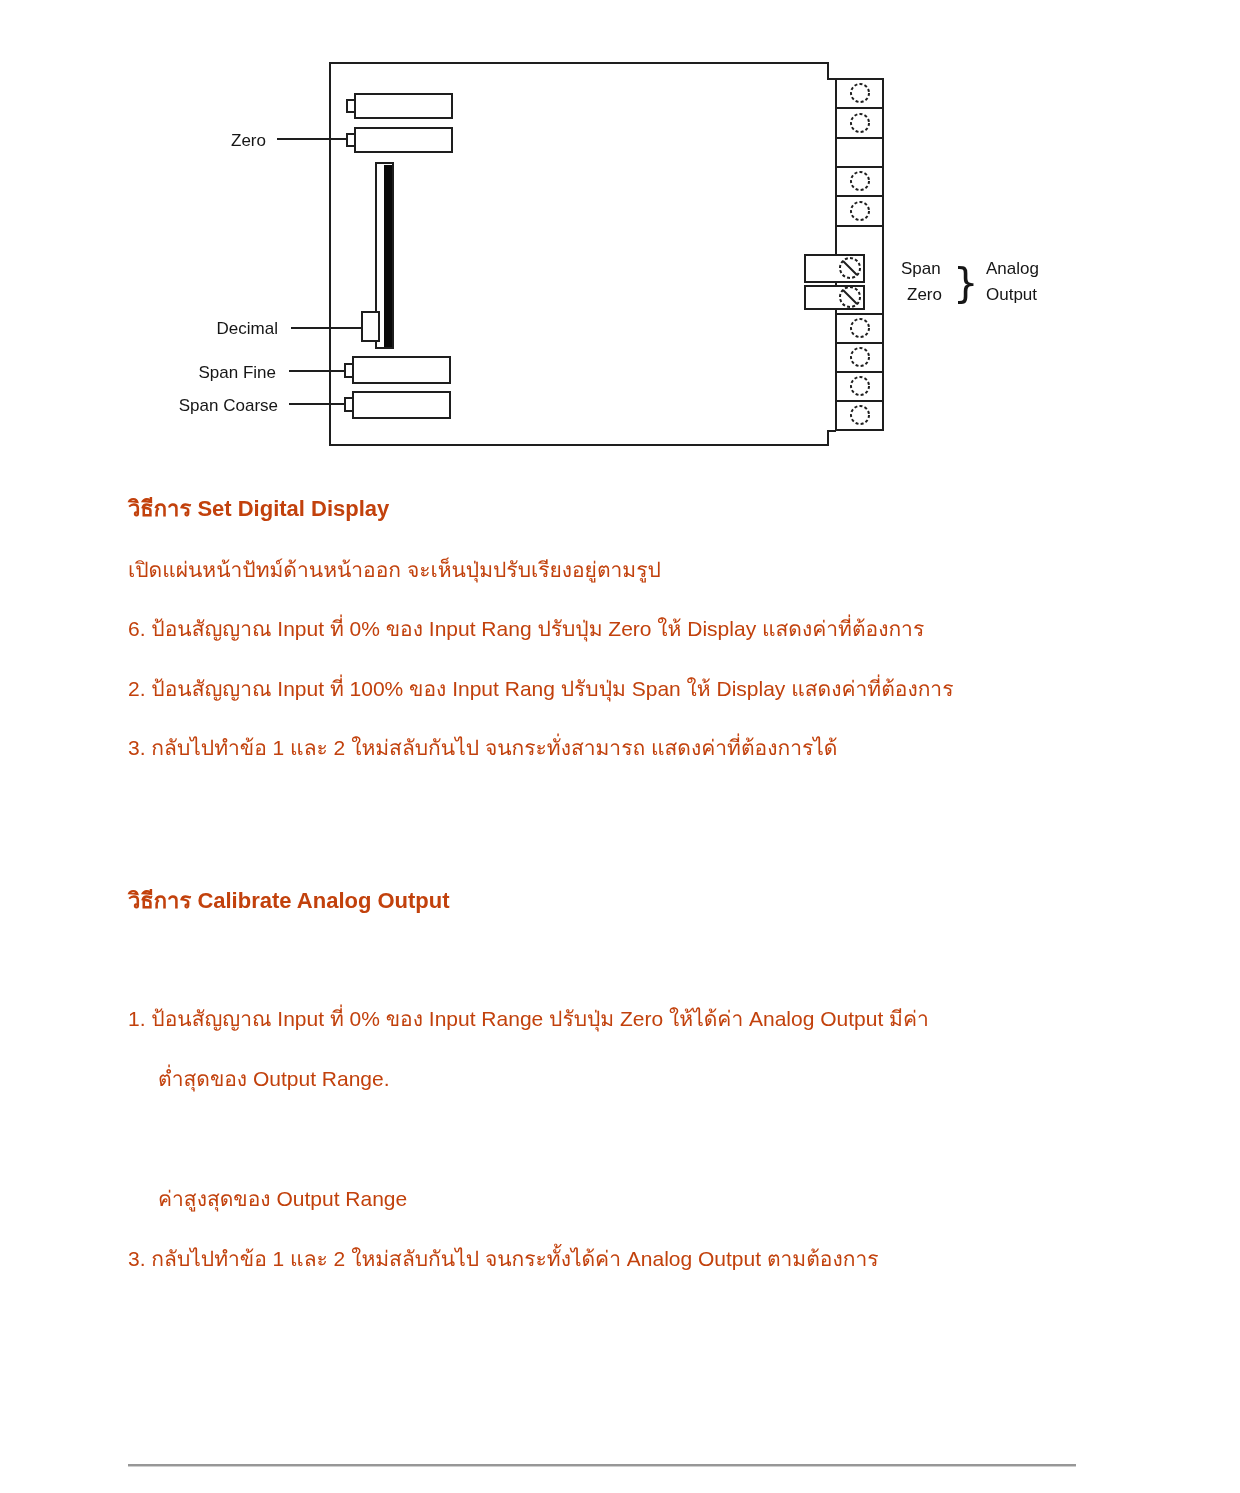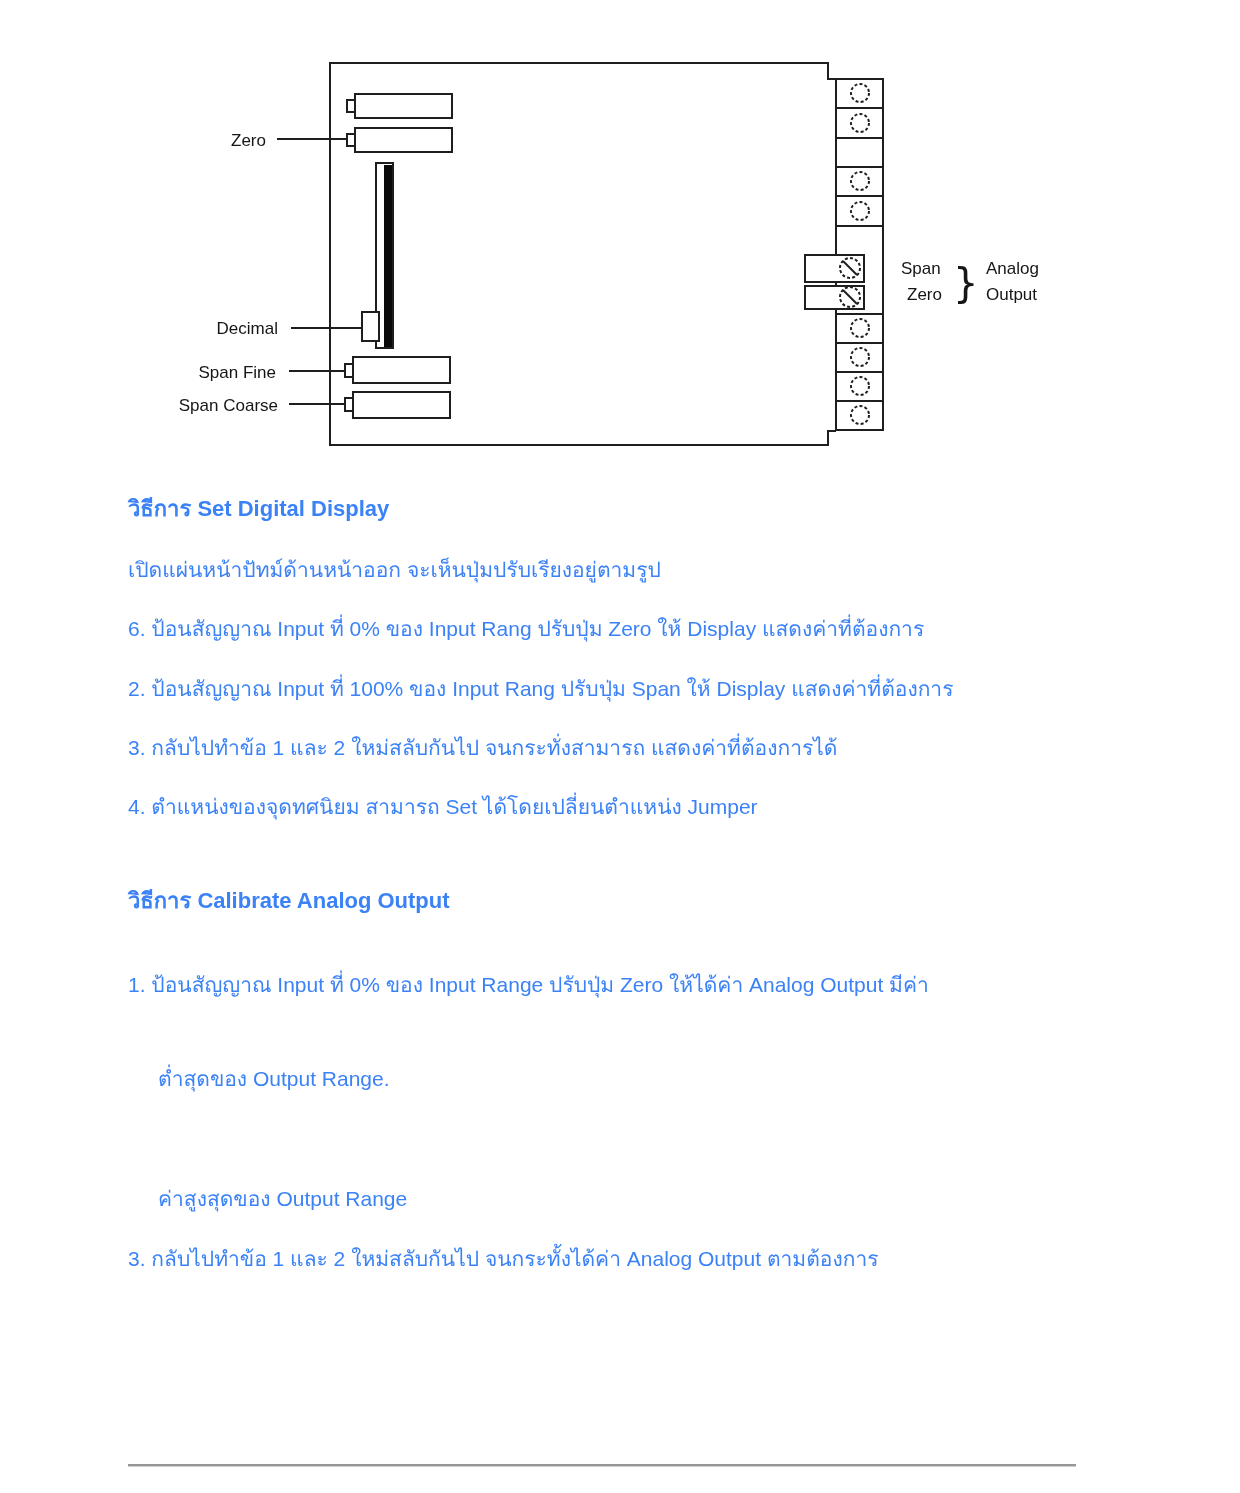--- a/index.html
+++ b/index.html
@@ -29,21 +29,21 @@
   .fig-brace{
     font-family:"DejaVu Sans","Liberation Sans",sans-serif;
     font-size:40px;
     fill:#161616;
   }
   .tline{
     position:absolute;
     font-size:21px;
     line-height:34px;
     white-space:nowrap;
-    color:#3b82f6;
+    color:#c2410c;
   }
   .heading{
     font-size:22px;
     font-weight:700;
   }
   .hrule{
     position:absolute;
     left:128px;
     top:1464px;
     width:948px;
@@ -130,25 +130,24 @@
     </g>
   </svg>
 
   <div class="tline heading" style="left:128px;top:492px">วิธีการ Set Digital Display</div>
 
   <div class="tline" style="left:128px;top:553px">เปิดแผ่นหน้าปัทม์ด้านหน้าออก จะเห็นปุ่มปรับเรียงอยู่ตามรูป</div>
 
   <div class="tline" style="left:128px;top:612px">6. ป้อนสัญญาณ Input ที่ 0% ของ Input Rang ปรับปุ่ม Zero ให้ Display แสดงค่าที่ต้องการ</div>
   <div class="tline" style="left:128px;top:672px">2. ป้อนสัญญาณ Input ที่ 100% ของ Input Rang ปรับปุ่ม Span ให้ Display แสดงค่าที่ต้องการ</div>
   <div class="tline" style="left:128px;top:731px">3. กลับไปทำข้อ 1 และ 2 ใหม่สลับกันไป จนกระทั่งสามารถ แสดงค่าที่ต้องการได้</div>
-  <div class="tline" style="left:128px;top:790px">4. ตำแหน่งของจุดทศนิยม สามารถ Set ได้โดยเปลี่ยนตำแหน่ง Jumper</div>
 
   <div class="tline heading" style="left:128px;top:884px">วิธีการ Calibrate Analog Output</div>
 
 
-  <div class="tline" style="left:128px;top:968px">1. ป้อนสัญญาณ Input ที่ 0% ของ Input Range ปรับปุ่ม Zero ให้ได้ค่า Analog Output มีค่า</div>
+  <div class="tline" style="left:128px;top:1002px">1. ป้อนสัญญาณ Input ที่ 0% ของ Input Range ปรับปุ่ม Zero ให้ได้ค่า Analog Output มีค่า</div>
   <div class="tline" style="left:158px;top:1062px">ต่ำสุดของ Output Range.</div>
   <div class="tline" style="left:158px;top:1182px">ค่าสูงสุดของ Output Range</div>
   <div class="tline" style="left:128px;top:1242px">3. กลับไปทำข้อ 1 และ 2 ใหม่สลับกันไป จนกระทั้งได้ค่า Analog Output ตามต้องการ</div>
 
   <div class="hrule"></div>
 
 </div>
 
 </body></html>

